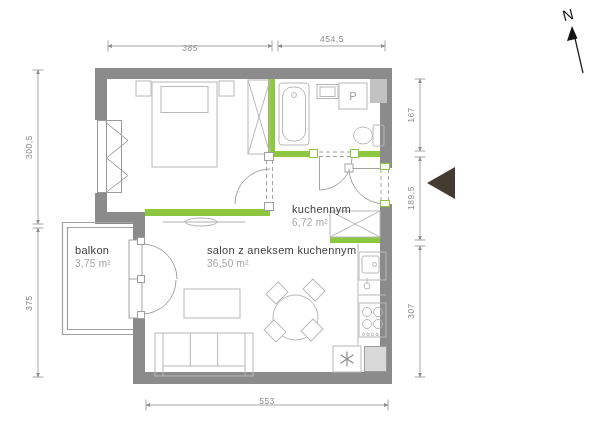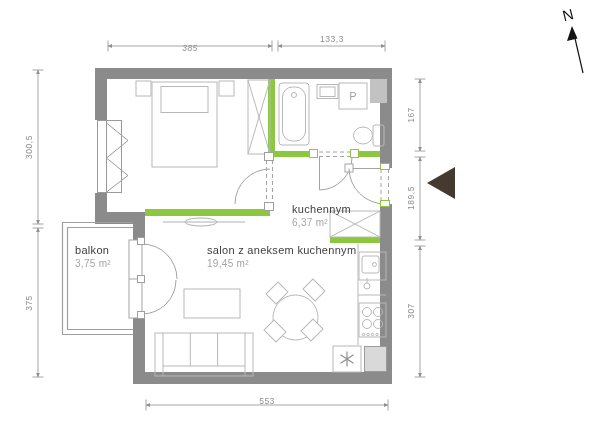--- a/index.html
+++ b/index.html
@@ -220,33 +220,33 @@
   <div class="jamb g" style="left:380px;top:163px;width:10px;height:7px;"></div>
   <div class="jamb g" style="left:380px;top:200px;width:10px;height:7px;"></div>
   <div class="jamb n" style="left:264px;top:152px;width:10px;height:9px;"></div>
   <div class="jamb n" style="left:264px;top:202px;width:10px;height:9px;"></div>
   <div class="jamb n" style="left:137px;top:237px;width:8px;height:8px;"></div>
   <div class="jamb n" style="left:137px;top:275px;width:8px;height:8px;"></div>
   <div class="jamb n" style="left:137px;top:311px;width:8px;height:8px;"></div>
 
   <div class="roomlabel" style="left:292px;top:203px;">
     <div class="nm">kuchennym</div>
-    <div class="ar">6,37 m²</div>
+    <div class="ar">6,72 m²</div>
   </div>
   <div class="roomlabel" style="left:207px;top:244px;">
     <div class="nm">salon z aneksem kuchennym</div>
-    <div class="ar">19,45 m²</div>
+    <div class="ar">36,50 m²</div>
   </div>
   <div class="roomlabel" style="left:75px;top:244px;">
     <div class="nm">balkon</div>
     <div class="ar">3,75 m²</div>
   </div>
 
   <div class="dim" style="left:155px;top:42px;font-style:italic;">385</div>
-  <div class="dim" style="left:297px;top:33px;">133,3</div>
+  <div class="dim" style="left:297px;top:33px;">454,5</div>
   <div class="dim v" style="left:-6px;top:141px;">300,5</div>
   <div class="dim v" style="left:-6px;top:297px;">375</div>
   <div class="dim v" style="left:376px;top:109px;">167</div>
   <div class="dim v" style="left:376px;top:192px;">189,5</div>
   <div class="dim v" style="left:376px;top:305px;">307</div>
   <div class="dim" style="left:232px;top:395px;">553</div>
 
   <div class="north" style="left:556px;top:6px;">N</div>
 
 </div>

